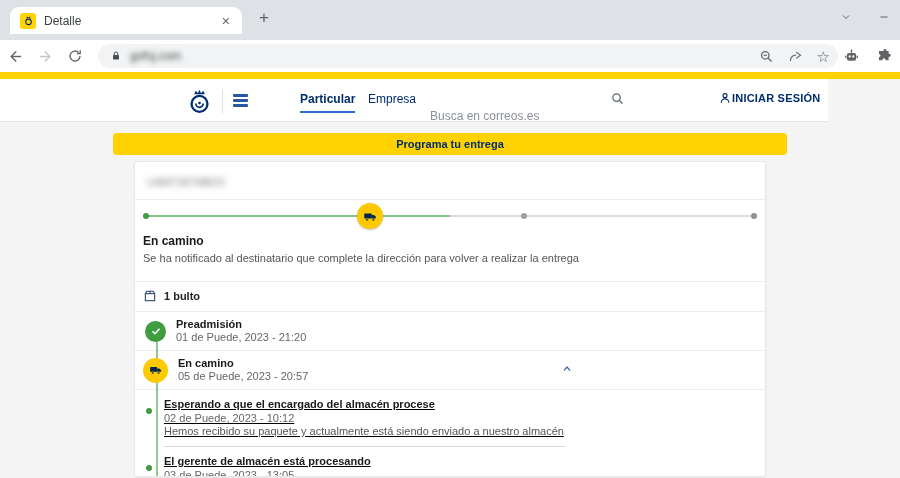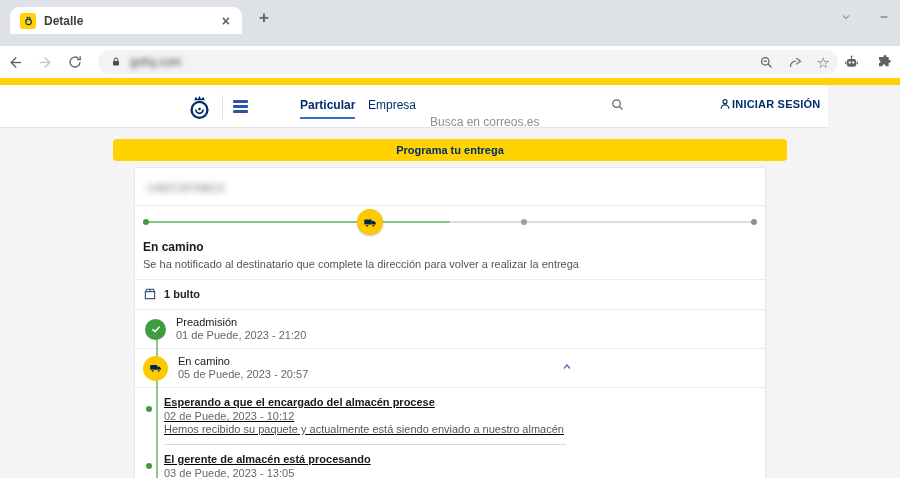--- a/index.html
+++ b/index.html
@@ -1,20 +1,20 @@
 <!DOCTYPE html>
 <html><head>
 <meta charset="utf-8">
 <style>
   * { margin:0; padding:0; box-sizing:border-box; }
   html,body { width:900px; height:478px; overflow:hidden;
     font-family:"Liberation Sans", sans-serif; background:#f4f4f5; }
 
   
-  .tabstrip { position:relative; width:900px; height:46px; background:#dee1e6;font-weight:bold; }
+  .tabstrip { position:relative; width:900px; height:40px; background:#dee1e6; }
   .tab { position:absolute; left:10px; top:7px; width:232px; height:27px;
     background:#fff; border-radius:9px 9px 0 0; display:flex; align-items:center;
     padding:0 8px 0 10px; }
   .favicon { width:16px; height:16px; background:#ffd200; border-radius:3px;
     display:flex; align-items:center; justify-content:center; flex:0 0 16px; }
   .tab-title { font-size:12px; color:#3c4043; margin-left:8px; flex:1;
     white-space:nowrap; overflow:hidden; }
   .tab-close { font-size:14px; color:#5f6368; padding:0 4px; cursor:default; }
   .newtab-btn { position:absolute; left:252px; top:8px; font-size:17px;
     color:#5f6368; width:24px; text-align:center; }
@@ -72,35 +72,35 @@
   .p-dot { position:absolute; top:13px; width:6px; height:6px; border-radius:50%; }
   .p-dot.start { left:0; background:#3f9d3f; }
   .p-dot.mid  { background:#9aa0a6; margin-left:-3px; }
   .p-dot.end  { right:0; background:#8d9196; }
   .truck-marker { position:absolute; top:3px; width:26px; height:26px;
     border-radius:50%; background:#ffc900; display:flex; align-items:center;
     justify-content:center; box-shadow:0 1px 2px rgba(0,0,0,.25); }
 
   .status-block { padding:0 8px; }
   .status-title { font-size:12px; color:#1a1a1a; margin:2px 0 4px; }
-  .status-desc { font-size:11px; color:#555; line-height:13px; margin-bottom:8px; }
+  .status-desc { font-size:11px; color:#555; line-height:13px; margin-bottom:16px; }
 
   .bulto-row { display:flex; align-items:center; gap:7px; padding:7px 8px 8px;
     font-size:11px; font-weight:bold; color:#222; }
 
   .timeline { position:relative; }
   .t-vline { position:absolute; left:21px; top:14px; bottom:0; width:2px;
     background:#8fc98f; }
   .event { position:relative; display:flex; align-items:center; gap:10px;
     padding:6px 8px; }
   .badge { border-radius:50%; display:flex; align-items:center; justify-content:center;
     position:relative; z-index:1; }
   .badge.check { width:21px; height:21px; background:#3f9d3f; margin-left:2px; }
   .badge.truck { width:25px; height:25px; background:#ffc900; }
-  .e-title { font-size:11px; font-weight:normal; color:#1a1a1a; line-height:13px; }
+  .e-title { font-size:11px; font-weight:bold; color:#1a1a1a; line-height:13px; }
   .e-date { font-size:11px; color:#666; line-height:13px; }
   .chevron-btn { position:absolute; left:424px; top:10px; background:none; border:none;
     cursor:pointer; padding:2px; }
   .subs { position:relative; }
   .sub { position:relative; margin-left:29px; padding-top:8px;text-decoration:underline; }
   .sub::before { content:""; position:absolute; left:-18px; top:18px; width:6px;
     height:6px; border-radius:50%; background:#3f9d3f; }
   .s-title { font-size:11px; font-weight:bold; color:#1a1a1a; line-height:13px; }
   .s-date { font-size:11px; color:#666; line-height:14px; }
   .s-desc { font-size:11px; color:#555; line-height:13px; }

